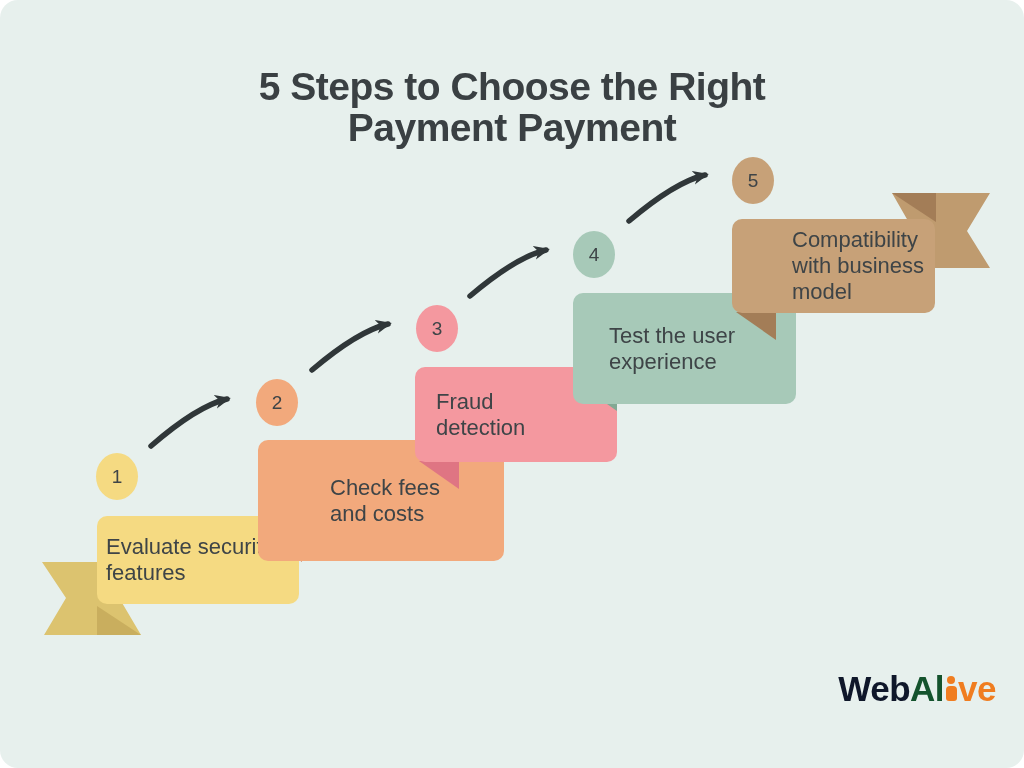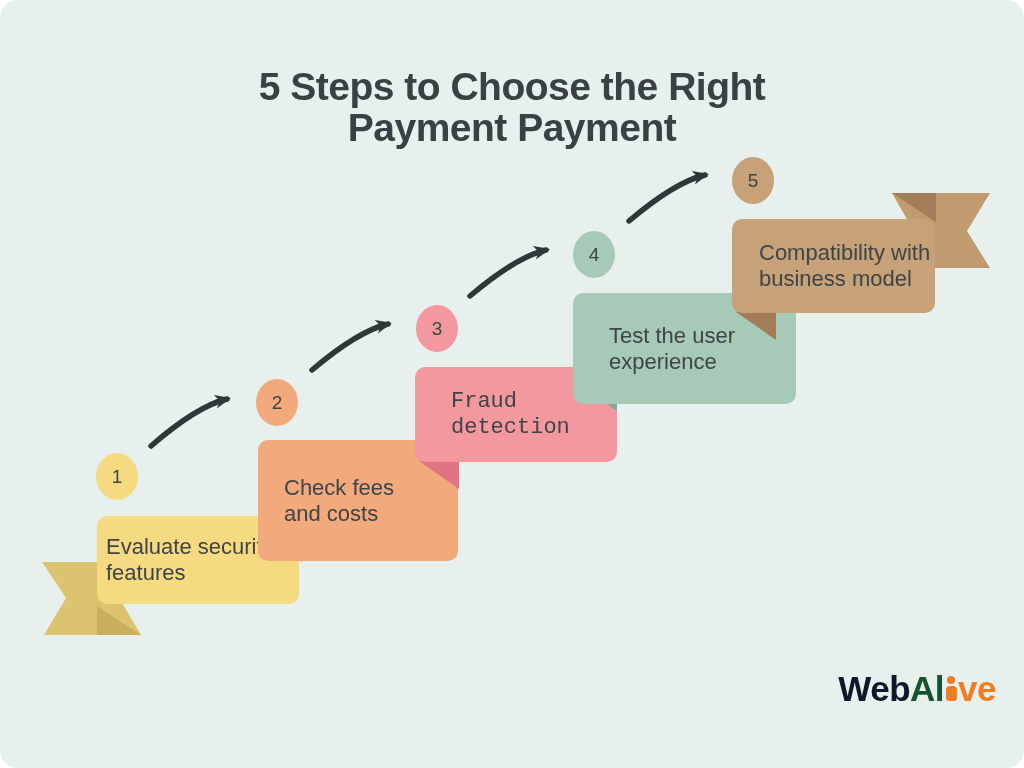--- a/index.html
+++ b/index.html
@@ -9,28 +9,28 @@
   
   .title{position:absolute;top:66px;left:0;width:1024px;text-align:center;
          font-size:39px;line-height:41px;font-weight:800;letter-spacing:-0.5px;z-index:12;}
 
   
   .box{position:absolute;border-radius:10px;display:flex;align-items:center;
        font-size:22px;line-height:26px;}
   .box .label{display:block;}
   .box1{left:97px;top:516px;width:202px;height:88px;z-index:2;}
   .box1 .label{padding-left:9px;max-width:196px;}
-  .box2{left:258px;top:440px;width:200px;height:121px;z-index:4;}
+  .box2{left:258px;top:440px;width:200px;height:121px;z-index:4;padding-left:46px;}
   .box2 .label{padding-left:26px;max-width:132px;}
   .box3{left:415px;top:367px;width:202px;height:95px;z-index:6;}
-  .box3 .label{padding-left:36px;max-width:122px;font-family:Liberation Mono, monospace;}
+  .box3 .label{padding-left:21px;max-width:122px;}
   .box4{left:573px;top:293px;width:203px;height:111px;z-index:8;padding-left:20px;}
   .box4 .label{padding-left:16px;max-width:162px;}
   .box5{left:732px;top:219px;width:203px;height:94px;z-index:11;}
-  .box5 .label{padding-left:27px;max-width:172px;}
+  .box5 .label{padding-left:27px;max-width:172px;margin-left:33px;}
 
   
   .fold{position:absolute;width:40px;height:28px;
         clip-path:polygon(0 0,100% 0,100% 100%);}
   .fold2{left:262px;top:534px;z-index:3;}
   .fold3{left:419px;top:461px;z-index:5;}
   .fold4{left:577px;top:383px;z-index:7;}
   .fold5{left:736px;top:312px;z-index:10;}
 
   

